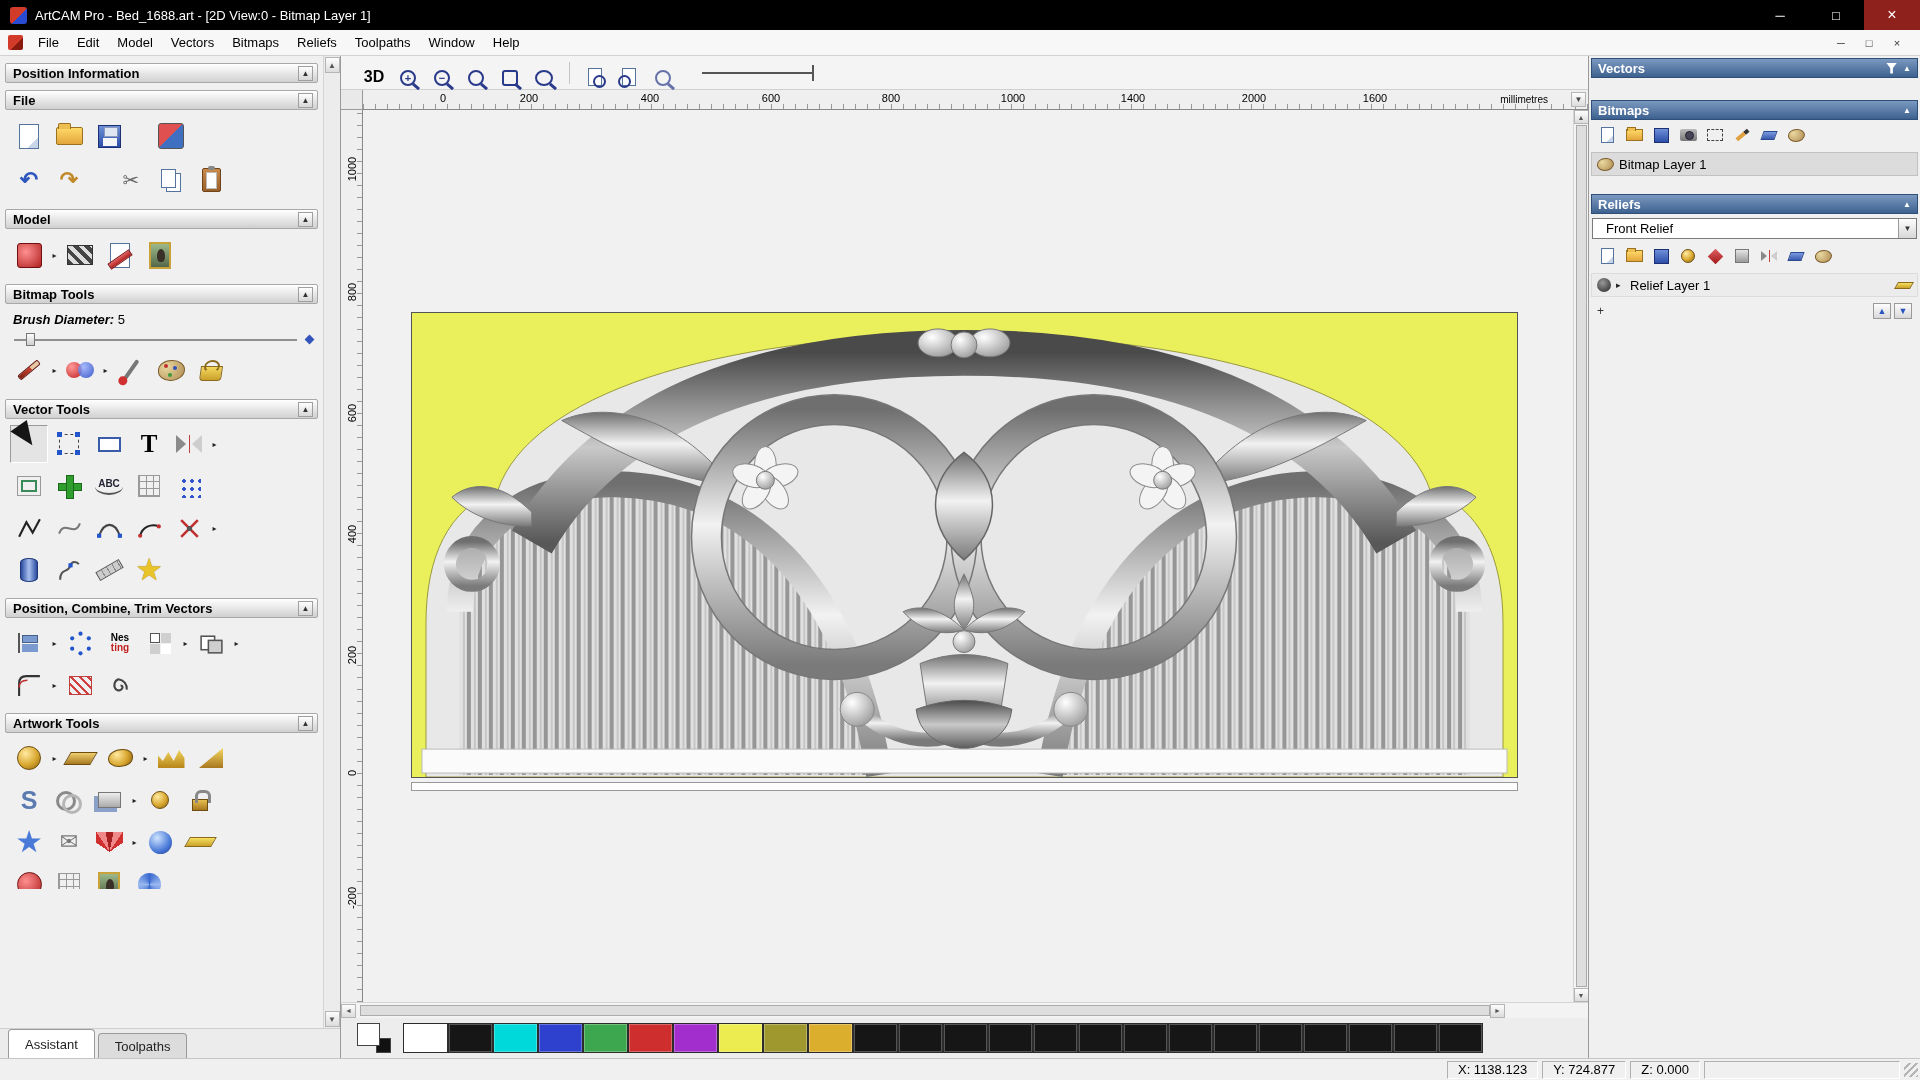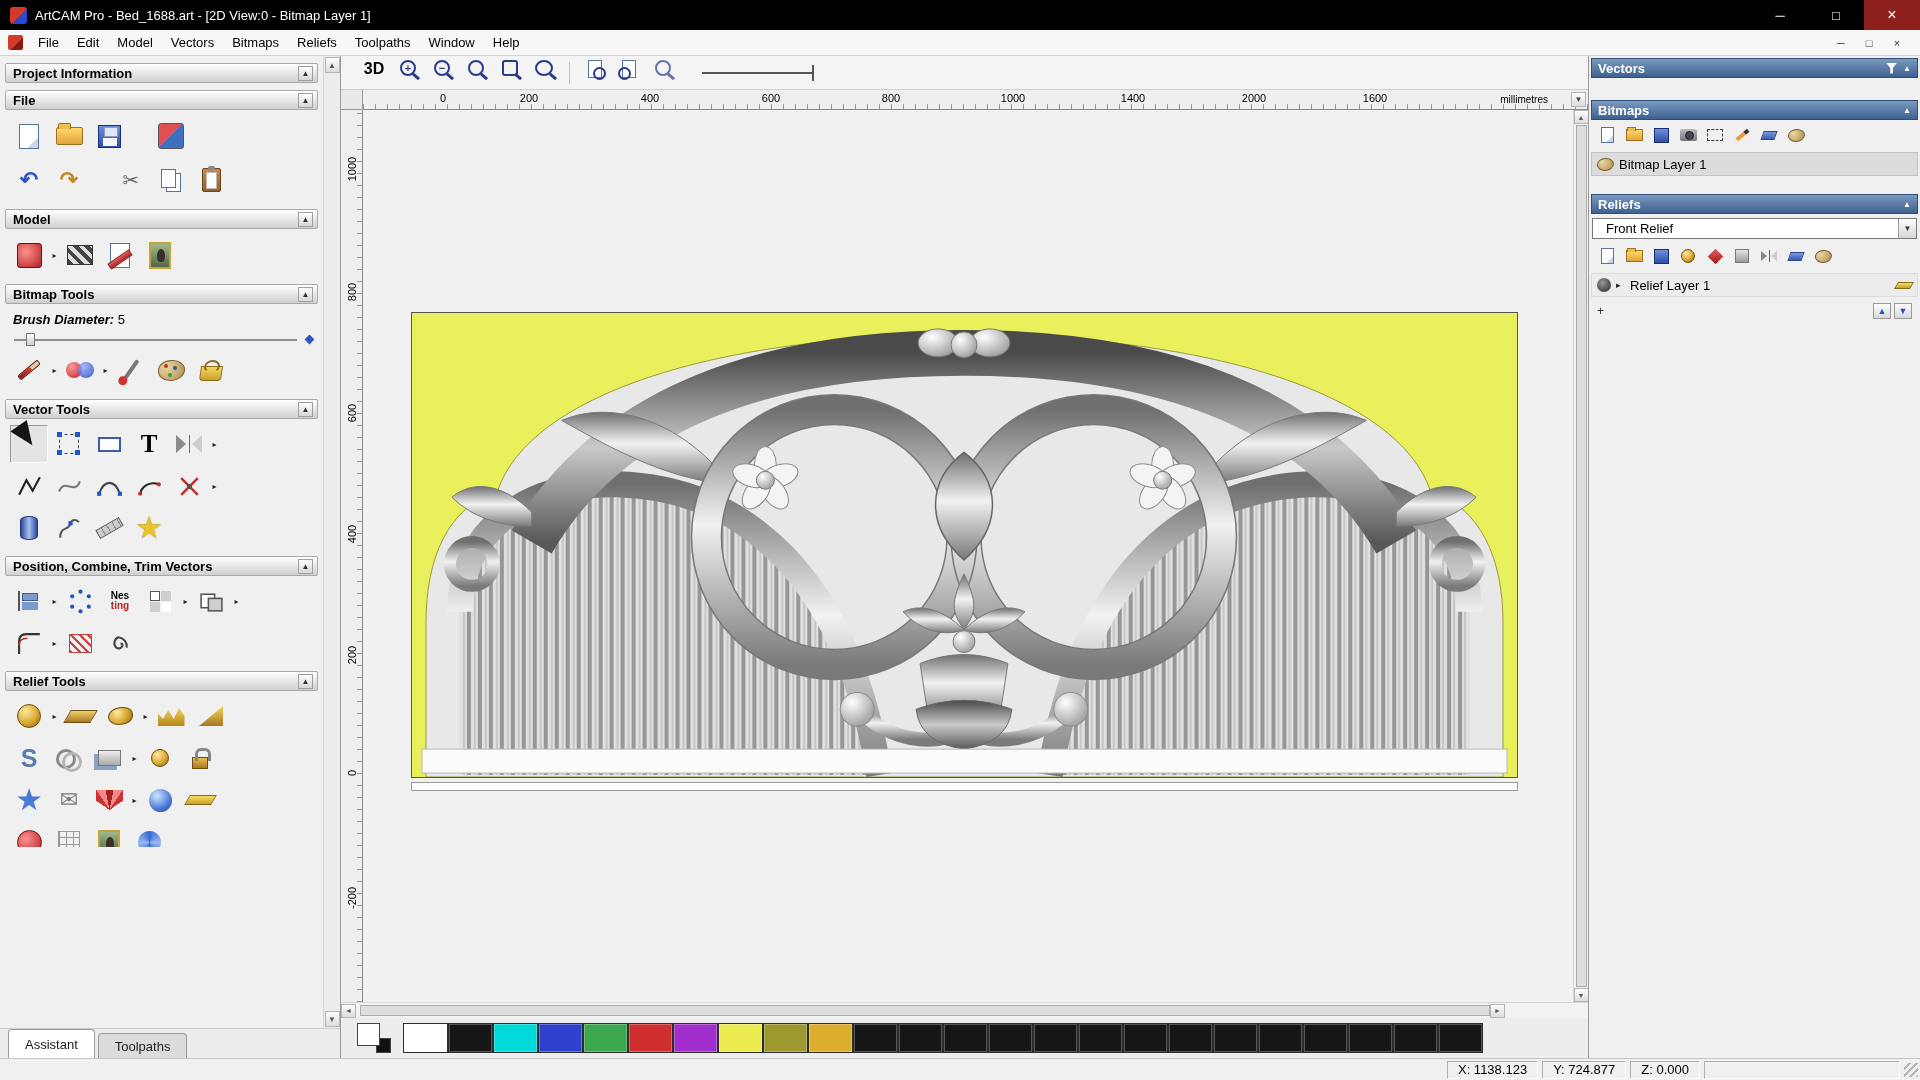--- a/index.html
+++ b/index.html
@@ -126,21 +126,21 @@
 .slider .thumb{position:absolute;left:12px;top:0;width:9px;height:13px;background:linear-gradient(#fdfdfd,#cfcfcf);border:1px solid #777}
 .slider .mark{position:absolute;right:-6px;top:3px;width:7px;height:7px;background:#3355bb;transform:rotate(45deg)}
 
 
 .tabsbar{position:absolute;bottom:0;left:0;right:0;height:30px;display:flex;align-items:flex-end;padding-left:8px;gap:3px;background:#ececec;border-top:1px solid #cfcfcf}
 .tab{height:25px;padding:0 16px;display:flex;align-items:center;border:1px solid #9a9a9a;border-bottom:none;border-radius:4px 4px 0 0;background:#dcdcdc;color:#222}
 .tab.active{background:#ffffff;height:29px}
 
 
 #canvas-toolbar{position:absolute;left:0;top:0;right:0;height:34px;background:#f4f4f4;border-bottom:1px solid #cfcfcf;display:flex;align-items:center;padding-left:18px;gap:4px}
-.tbtn{width:30px;height:28px;display:flex;align-items:flex-start;justify-content:center;border:1px solid transparent;position:relative}
+.tbtn{width:30px;height:28px;display:flex;align-items:flex-end;justify-content:center;border:1px solid transparent;position:relative}
 .t3d{font-weight:bold;font-size:16px}
 .mag{width:16px;height:16px;border:2px solid #2a3a8a;border-radius:50%;display:flex;align-items:center;justify-content:center;font-size:11px;font-weight:bold;color:#2a3a8a;position:relative}
 .mag::after{content:"";position:absolute;width:8px;height:3px;background:#2a3a8a;bottom:-4px;right:-6px;transform:rotate(40deg)}
 .tsep{width:1px;height:22px;background:#c5c5c5;margin:0 6px}
 .minipage{width:14px;height:18px;background:#fff;border:1px solid #54749e;position:relative}
 .minipage::after{content:"";position:absolute;right:-5px;bottom:-3px;width:9px;height:9px;border:2px solid #2a3a8a;border-radius:50%}
 .linew{width:110px;height:2px;background:#555;position:relative;margin-left:20px}
 .linew::after{content:"";position:absolute;right:-2px;top:-7px;width:2px;height:16px;background:#555}
 #ruler-row{position:absolute;left:0;top:34px;right:0;height:20px;display:flex}
 .rcorner{width:22px;height:20px;background:#e9e9e9;border-right:1px solid #999;border-bottom:1px solid #999}
@@ -239,21 +239,21 @@
     <span class="mdibtn">×</span>
   </div>
 </div>
 
 <div id="main">
 
 <div id="left-panel">
   <div id="sections">
 
     <div class="sec">
-      <span>Project Information</span>
+      <span>Position Information</span>
       <span class="hbtn">▲</span>
     </div>
 
     <div class="sec">
       <span>File</span>
       <span class="hbtn">▲</span>
     </div>
     <div class="trow">
       <div class="chip">
             <div class="sh-page"></div>
@@ -355,20 +355,37 @@
       <div class="chip">
             <div class="sh-rect"></div>
           </div>
       <div class="chip">
             <span class="serifT">T</span>
           </div>
       <div class="chip">
             <div class="sh-mirror"></div>
           </div>
       <span class="fly">▸</span>
+    </div>
+    <div class="trow v">
+      <div class="chip">
+            <div class="sh-offset"></div>
+          </div>
+      <div class="chip">
+            <div class="sh-plusg"></div>
+          </div>
+      <div class="chip">
+            <div class="sh-abc">ABC</div>
+          </div>
+      <div class="chip">
+            <div class="sh-grid"></div>
+          </div>
+      <div class="chip">
+            <div class="sh-dots"></div>
+          </div>
     </div>
     <div class="trow v">
       <div class="chip">
             <svg class="vsvg" viewBox="0 0 26 26">
               <path d="M3,21 L10,7 L16,17 L23,4" fill="none" stroke="#222" stroke-width="2"></path>
             </svg>
           </div>
       <div class="chip">
             <svg class="vsvg" viewBox="0 0 26 26">
               <path d="M3,18 C8,4 18,22 23,8" fill="none" stroke="#777" stroke-width="2"></path>
@@ -465,21 +482,21 @@
             <div class="sh-hatch"></div>
           </div>
       <div class="chip">
             <svg class="vsvg" viewBox="0 0 26 26">
               <path d="M13,13 a2,2 0 0 1 2,2 a4,4 0 0 1 -6,2 a6,6 0 0 1 2,-10 a9,9 0 0 1 8,10" fill="none" stroke="#444" stroke-width="2"></path>
             </svg>
           </div>
     </div>
 
     <div class="sec">
-      <span>Relief Tools</span>
+      <span>Artwork Tools</span>
       <span class="hbtn">▲</span>
     </div>
     <div class="trow v">
       <div class="chip">
             <div class="sh-dome gold"></div>
           </div>
       <span class="fly">▸</span>
       <div class="chip">
             <div class="sh-plane"></div>
           </div>

